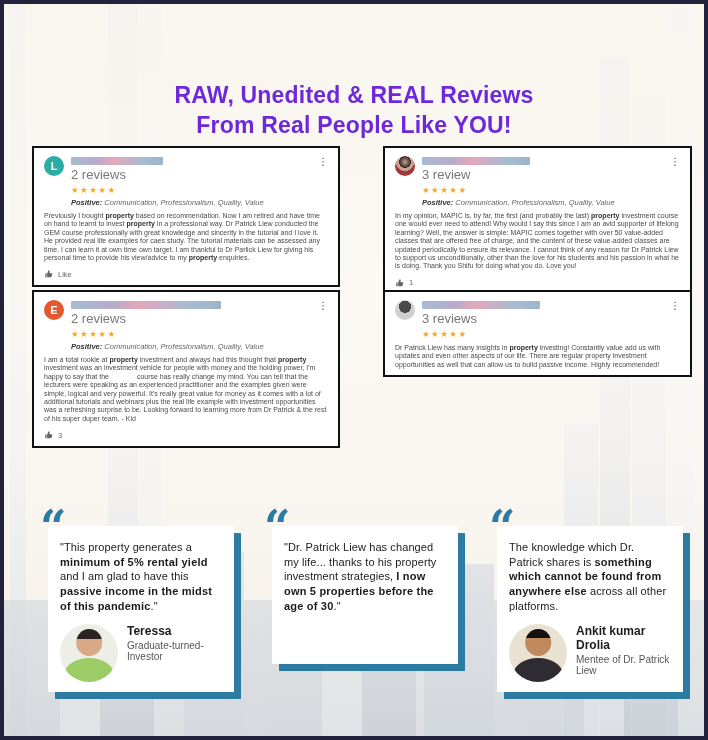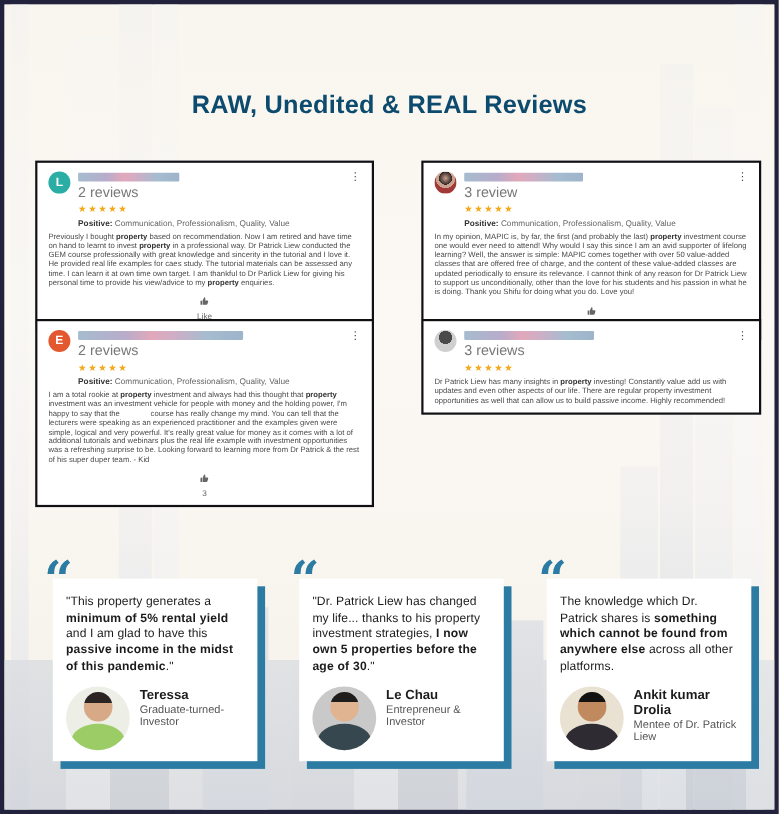--- a/index.html
+++ b/index.html
@@ -25,48 +25,48 @@
       repeating-linear-gradient(90deg,#ccd1d9 0 56px,#dadee4 56px 96px,#c3c9d2 96px 150px,#d6dae0 150px 208px,#cdd2da 208px 262px);}
   .b10{left:180px;top:548px;width:60px;height:192px;background:#d2d7de;}
   .b11{left:420px;top:560px;width:70px;height:180px;background:#cfd4dc;}
   .bg-fade{position:absolute;inset:0;background:
       linear-gradient(180deg, rgba(250,247,241,.78) 0%, rgba(250,247,241,.88) 10%,
       rgba(252,250,246,.85) 40%, rgba(251,248,244,.72) 62%,
       rgba(249,246,241,.38) 80%, rgba(247,244,239,.10) 100%);}
 
   
   .main-title{position:absolute;top:76px;left:0;right:0;text-align:center;
-      color:#0c4a6e;font-weight:bold;font-size:23px;line-height:1.32;letter-spacing:.2px;}
+      color:#6d28d9;font-weight:bold;font-size:23px;line-height:1.32;letter-spacing:.2px;}
   .community{position:absolute;top:427px;left:0;right:0;text-align:center;
       font-size:30px;font-weight:bold;color:#24477f;letter-spacing:.3px;}
 
   
   .review-card{position:absolute;background:#fff;border:2px solid #101014;
       padding:8px 10px 6px;box-sizing:border-box;}
   .rs0{left:28px;top:142px;width:308px;min-height:116px;}
   .rs1{left:379px;top:142px;width:309px;min-height:108px;}
   .rs2{left:28px;top:286px;width:308px;min-height:123px;}
   .rs3{left:379px;top:286px;width:309px;min-height:60px;}
   .review-header{display:flex;gap:7px;position:relative;align-items:flex-start;}
   .rev-avatar{width:20px;height:20px;border-radius:50%;color:#fff;font-size:11px;
       display:flex;align-items:center;justify-content:center;flex:none;font-weight:bold;}
   .av-woman-red{background:radial-gradient(circle at 50% 30%, #33272600 0,#332726 34%,#caa08e 35% 52%,#a33838 53% 100%);background-color:#caa08e;}
   .av-woman-red2{background:radial-gradient(circle at 50% 34%, #4a4a4a 0 36%, #cfcfcf 37% 100%);}
   .redacted{height:8px;border-radius:1px;margin:1px 0 2px;
       background:linear-gradient(90deg,#a6bccf 0%,#b7accb 28%,#e2a8ba 45%,#cfaec6 58%,#a6bccf 78%,#9db4ca 100%);}
   .rs0 .redacted{width:92px}.rs1 .redacted{width:108px}.rs2 .redacted{width:150px}.rs3 .redacted{width:118px}
   .rev-count{font-size:13px;color:#777;}
   .stars{font-size:8.5px;color:#f4a91d;letter-spacing:1.5px;margin-top:3px;}
-  .positive{font-size:7.5px;color:#666;margin-top:3px;}
+  .positive{font-size:7.5px;color:#666;margin-top:3px;font-style:italic;}
   .positive b{color:#333;}
   .kebab{position:absolute;right:0;top:1px;color:#444;font-size:10px;line-height:1;cursor:default;}
   .review-body{font-size:7px;line-height:1.2;color:#4a4a4a;margin-top:5px;}
   .review-body b{color:#333;}
   .gap{display:inline-block;width:24px;}
-  .like-row{display:flex;align-items:center;gap:4px;margin-top:7px;color:#666;font-size:7.5px;flex-direction:column;}
+  .like-row{display:flex;align-items:center;gap:4px;margin-top:7px;color:#666;font-size:7.5px;}
   .like-row svg{display:block;}
 
   
   .tcard{position:absolute;width:186px;min-height:138px;background:#fff;
       box-shadow:7px 7px 0 #2c7ba3;padding:14px 12px 10px;box-sizing:border-box;}
   .tc0{left:44px;top:522px;} .tc1{left:268px;top:522px;} .tc2{left:493px;top:522px;}
   .tq{position:absolute;top:-12px;left:-8px;font-family:"DejaVu Serif",serif;font-weight:bold;
       font-size:46px;color:#2c7ba3;line-height:.6;}
   .tquote{font-size:11px;line-height:1.34;color:#1b1b1b;letter-spacing:.1px;}
   .tquote b{letter-spacing:.2px;}
@@ -103,20 +103,21 @@
     <div class="bldg b7"></div>
     <div class="bldg b8 win"></div>
     <div class="bldg b9 win"></div>
     <div class="bldg b10 win"></div>
     <div class="bldg b11 win"></div>
     <div class="bg-fade"></div>
   </div>
 
   <div class="main-title">
     <div>RAW, Unedited &amp; REAL Reviews</div>
+    <div>From Real People Like YOU!</div>
   </div>
 
   <div class="review-card rs0">
   <div class="review-header">
     <div class="rev-avatar" style="background: rgb(42, 173, 164);">L</div>
     <div class="rev-head-right">
       <div class="redacted"></div>
       <div class="rev-count">2 reviews</div>
       <div class="stars">★★★★★</div>
       <div class="positive"><b>Positive:</b><span> Communication, Professionalism, Quality, Value</span></div>
@@ -192,27 +193,20 @@
     <div class="tm-av tm-woman-green"></div>
     <div>
       <div class="tname">Teressa</div>
       <div class="trole">Graduate-turned-Investor</div>
     </div>
   </div>
 </div>
   <div class="tcard tc1">
   <div class="tq">“</div>
   <div class="tquote"><span>"Dr. Patrick Liew has changed my life... thanks to his property investment strategies, </span><b>I now own 5 properties before the age of 30</b><span>."</span></div>
-  <div class="tfooter">
-    <div class="tm-av tm-man-gray"></div>
-    <div>
-      <div class="tname">Le Chau</div>
-      <div class="trole">Entrepreneur &amp; Investor</div>
-    </div>
-  </div>
 </div>
   <div class="tcard tc2">
   <div class="tq">“</div>
   <div class="tquote"><span>The knowledge which Dr. Patrick shares is </span><b>something which cannot be found from anywhere else</b><span> across all other platforms.</span></div>
   <div class="tfooter">
     <div class="tm-av tm-man-beige"></div>
     <div>
       <div class="tname">Ankit kumar Drolia</div>
       <div class="trole">Mentee of Dr. Patrick Liew</div>
     </div>

